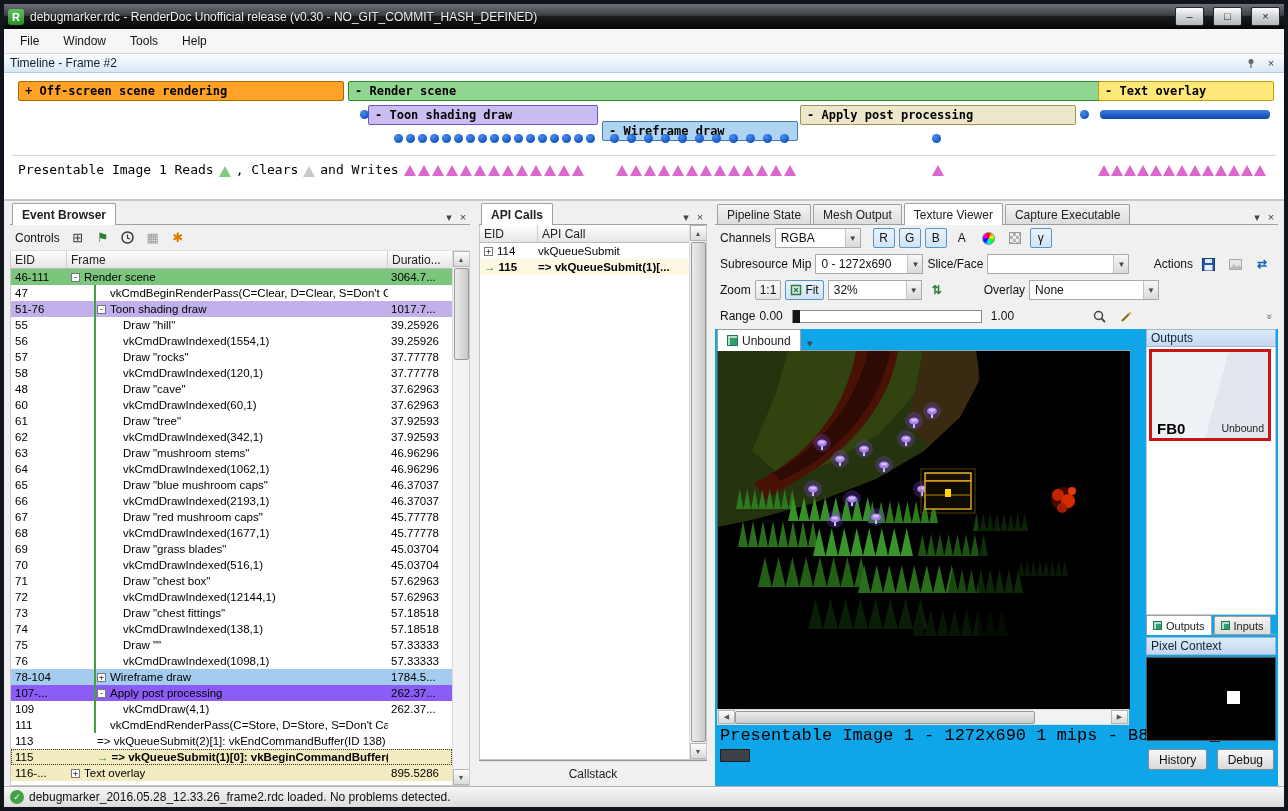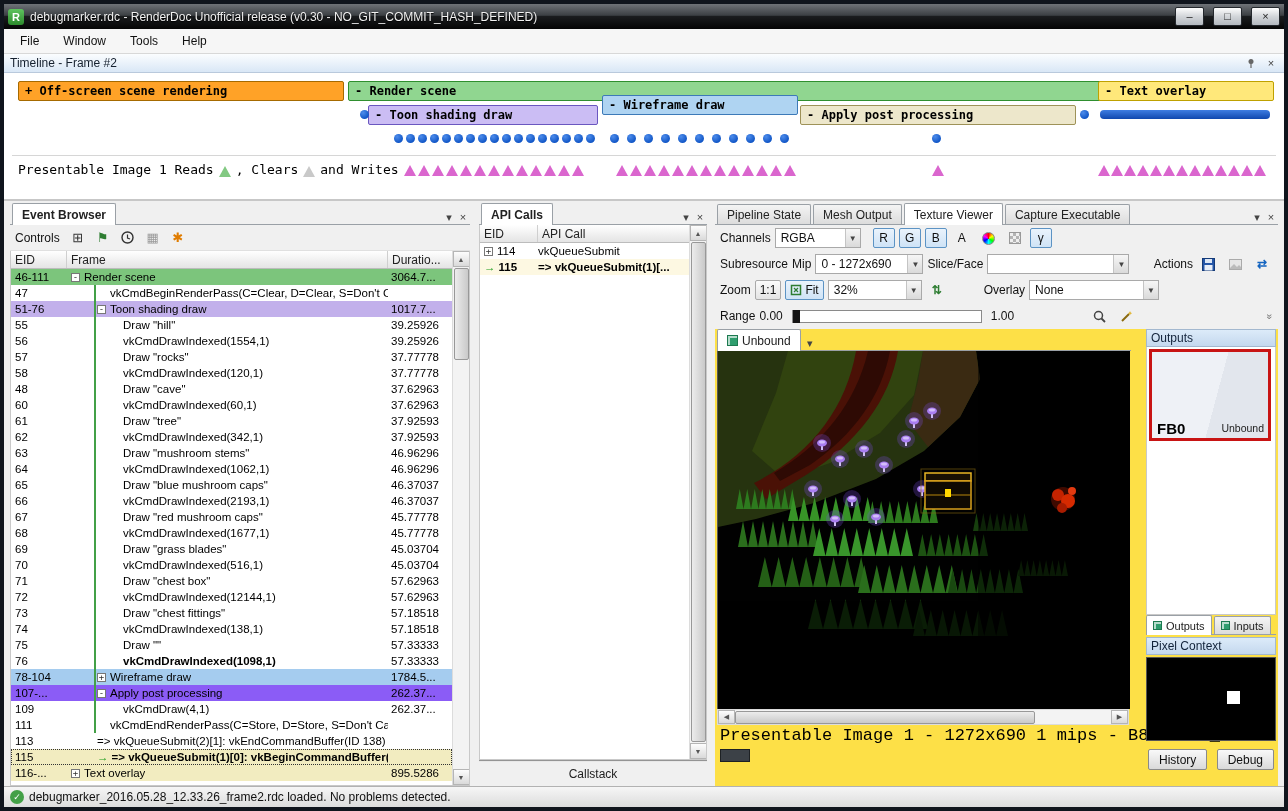--- a/index.html
+++ b/index.html
@@ -85,21 +85,21 @@
   .combo{display:inline-flex;align-items:center;height:20px;background:#fff;border:1px solid #a9a9a9;padding-left:5px;color:#111;flex:none}
   .combo .arr{margin-left:auto;width:15px;height:18px;background:linear-gradient(#f6f6f6,#dadada);border-left:1px solid #c4c4c4;display:flex;align-items:center;justify-content:center;font-size:8px;color:#444}
   .tbtn{height:20px;min-width:22px;display:inline-flex;align-items:center;justify-content:center;gap:3px;border:1px solid transparent;border-radius:2px;padding:0 4px;color:#111;flex:none}
   .tbtn.on{background:linear-gradient(#eaf3fc,#cfe3f6);border-color:#5c93c4}
   .colorwheel{width:13px;height:13px;border-radius:50%;background:conic-gradient(#f00,#ff0,#0f0,#0ff,#00f,#f0f,#f00);border:1px solid #888}
   .checker{width:12px;height:12px;background:repeating-conic-gradient(#b4b4b4 0% 25%,#efefef 0% 50%);background-size:6px 6px;border:1px solid #999}
   .range-track{height:13px;background:#fff;border:1px solid #8a8a8a;width:190px;position:relative;margin:0 5px;flex:none}
   .range-handle{position:absolute;left:0;top:-1px;width:7px;height:13px;background:#141414}
 
   
-  .rp-content{flex:1;display:flex;background:#fde047;min-height:0}
+  .rp-content{flex:1;display:flex;background:#0ea5e9;min-height:0}
   .tex-col{width:414px;flex:none;display:flex;flex-direction:column;margin-left:2px}
   .tex-tabbar{height:22px;flex:none;display:flex;align-items:flex-end;border-bottom:1px solid #9aa0a6}
   .texico{width:11px;height:11px;background:#2f9e6e;border:1px solid #1d7a50;box-shadow:inset 2px 2px 0 rgba(255,255,255,.65);flex:none}
   .tex-image{width:412px;height:358px;flex:none;background:#000;position:relative;border:1px solid #555;border-top:none}
   .hscroll{height:16px;width:412px;flex:none;background:#f3f3f3;border:1px solid #dcdcdc;display:flex;align-items:center}
   .hthumb{height:13px;width:300px;background:linear-gradient(#ececec,#c9c9c9);border:1px solid #989898;border-radius:2px}
   .tex-status{height:20px;flex:none;display:flex;align-items:center;padding:0 3px;font-family:Liberation Mono, monospace;font-size:17px;color:#000;white-space:nowrap}
   .tex-swatchrow{height:20px;flex:none;display:flex;align-items:center;padding-left:3px}
   .tex-swatch{width:30px;height:13px;background:#3c4147;border:1px solid #1e2124}
 
@@ -202,21 +202,21 @@
           <div class="tri abs" style="left: 1190px;"></div>
           <div class="tri abs" style="left: 1203px;"></div>
           <div class="tri abs" style="left: 1216px;"></div>
           <div class="tri abs" style="left: 1229px;"></div>
           <div class="tri abs" style="left: 1242px;"></div>
         </div>
     <div class="tl-bar" style="left: 6px; top: 8px; width: 326px; background: rgb(255, 162, 39); border-color: rgb(166, 106, 0);">+ Off-screen scene rendering</div>
         <div class="tl-bar" style="left: 336px; top: 8px; width: 754px; background: rgb(144, 214, 144); border-color: rgb(47, 143, 47);">- Render scene</div>
         <div class="tl-bar" style="left: 1086px; top: 8px; width: 176px; background: rgb(255, 232, 122); border-color: rgb(191, 161, 0);">- Text overlay</div>
         <div class="tl-bar" style="left: 356px; top: 32px; width: 230px; background: rgb(203, 189, 244); border-color: rgb(106, 87, 192);">- Toon shading draw</div>
-        <div class="tl-bar" style="left: 590px; top: 22px; width: 196px; background: rgb(175, 212, 242); border-color: rgb(61, 122, 184);">- Wireframe draw</div>
+        <div class="tl-bar" style="left: 590px; top: 48px; width: 196px; background: rgb(175, 212, 242); border-color: rgb(61, 122, 184);">- Wireframe draw</div>
         <div class="tl-bar" style="left: 788px; top: 32px; width: 276px; background: rgb(237, 231, 203); border-color: rgb(158, 146, 88);">- Apply post processing</div>
         <div class="tl-dot" style="left: 348px; top: 37px;"></div>
         <div class="tl-dot" style="left: 1068px; top: 37px;"></div>
         <div class="tl-dot" style="left: 382px; top: 61px;"></div>
         <div class="tl-dot" style="left: 394px; top: 61px;"></div>
         <div class="tl-dot" style="left: 406px; top: 61px;"></div>
         <div class="tl-dot" style="left: 418px; top: 61px;"></div>
         <div class="tl-dot" style="left: 430px; top: 61px;"></div>
         <div class="tl-dot" style="left: 442px; top: 61px;"></div>
         <div class="tl-dot" style="left: 454px; top: 61px;"></div>
@@ -488,21 +488,21 @@
               <div class="c-eid">75</div>
               <div class="c-name" style="padding-left: 43px;">
                 <span class="expspace"></span>
                 <span class="ntext">Draw ""</span>
               </div>
               <div class="c-dur">57.33333</div>
             </div>
             <div class="ev-row">
               <div class="tline"></div>
               <div class="c-eid">76</div>
-              <div class="c-name" style="padding-left: 43px; font-weight: bold;">
+              <div class="c-name" style="padding-left: 43px;">
                 <span class="expspace"></span>
                 <span class="ntext">vkCmdDrawIndexed(1098,1)</span>
               </div>
               <div class="c-dur">57.33333</div>
             </div>
             <div class="ev-row bg-blue">
               <div class="tline"></div>
               <div class="c-eid">78-104</div>
               <div class="c-name" style="padding-left: 30px;">
                 <span class="exp">+</span>

